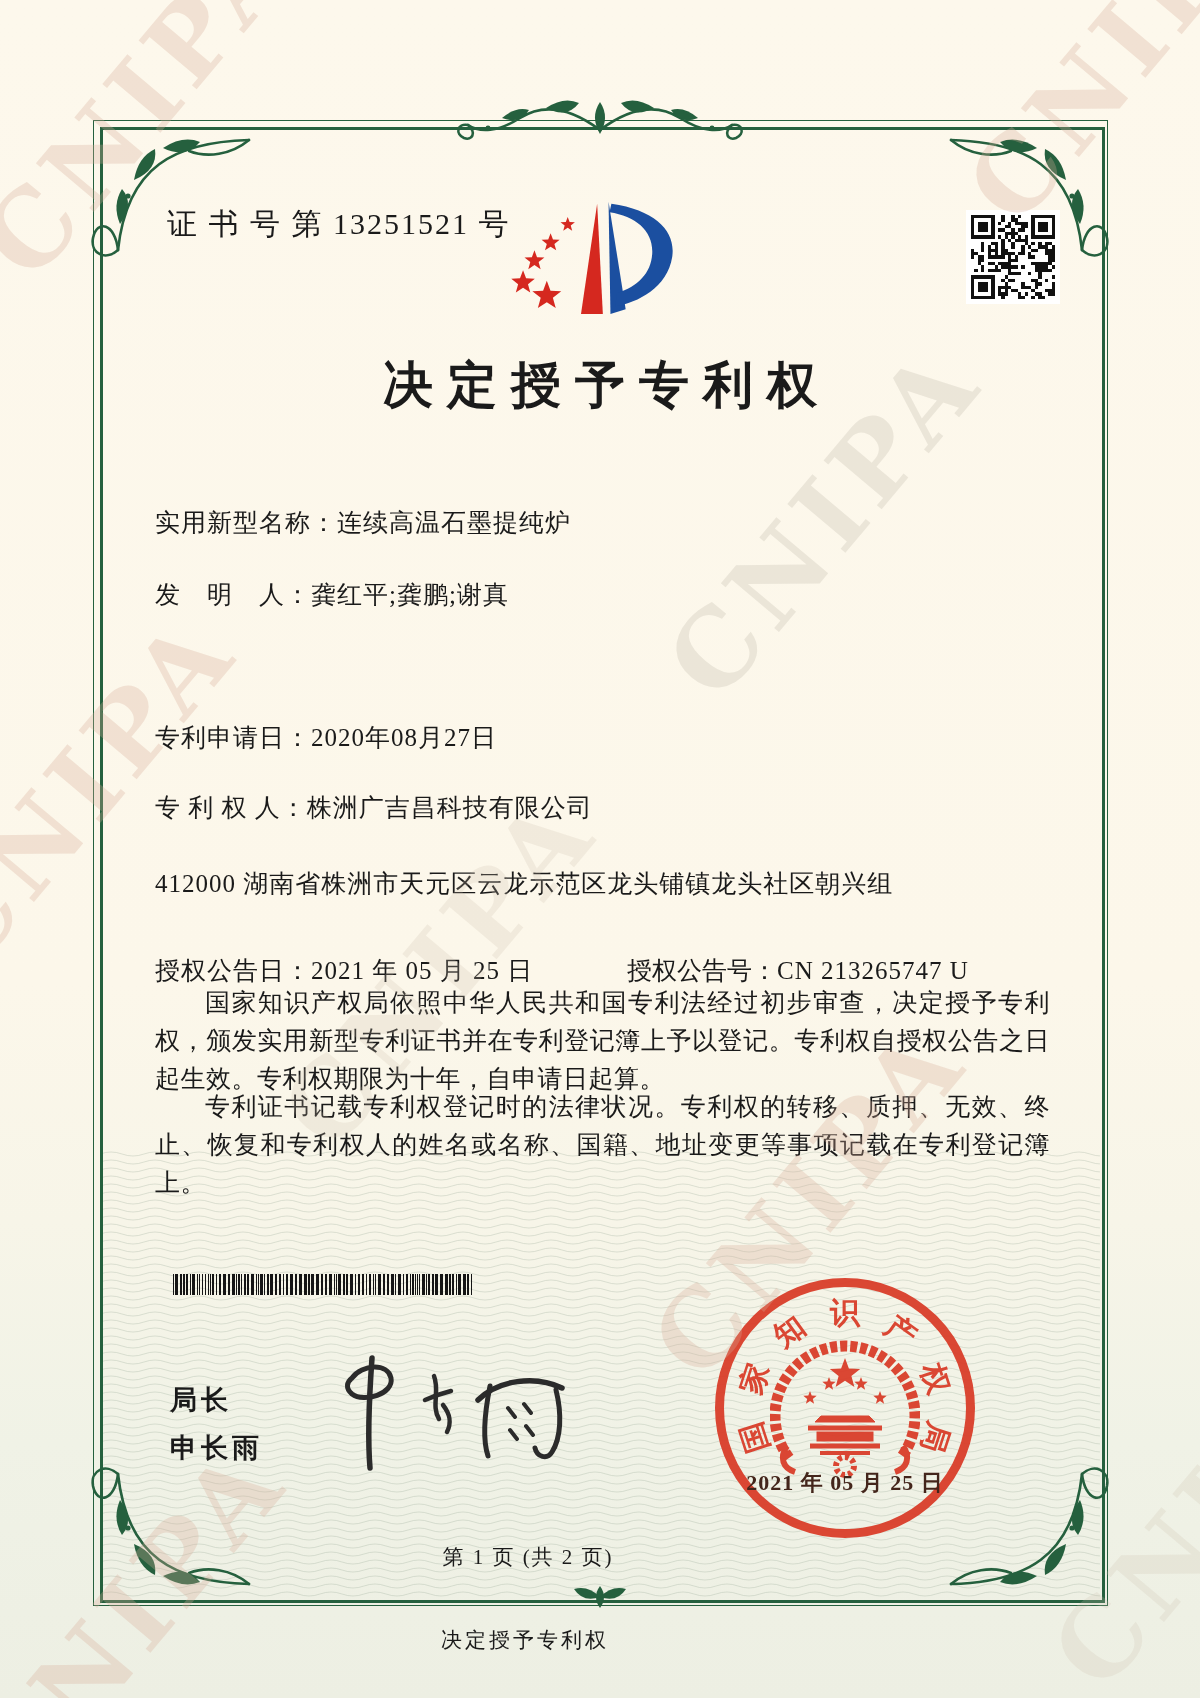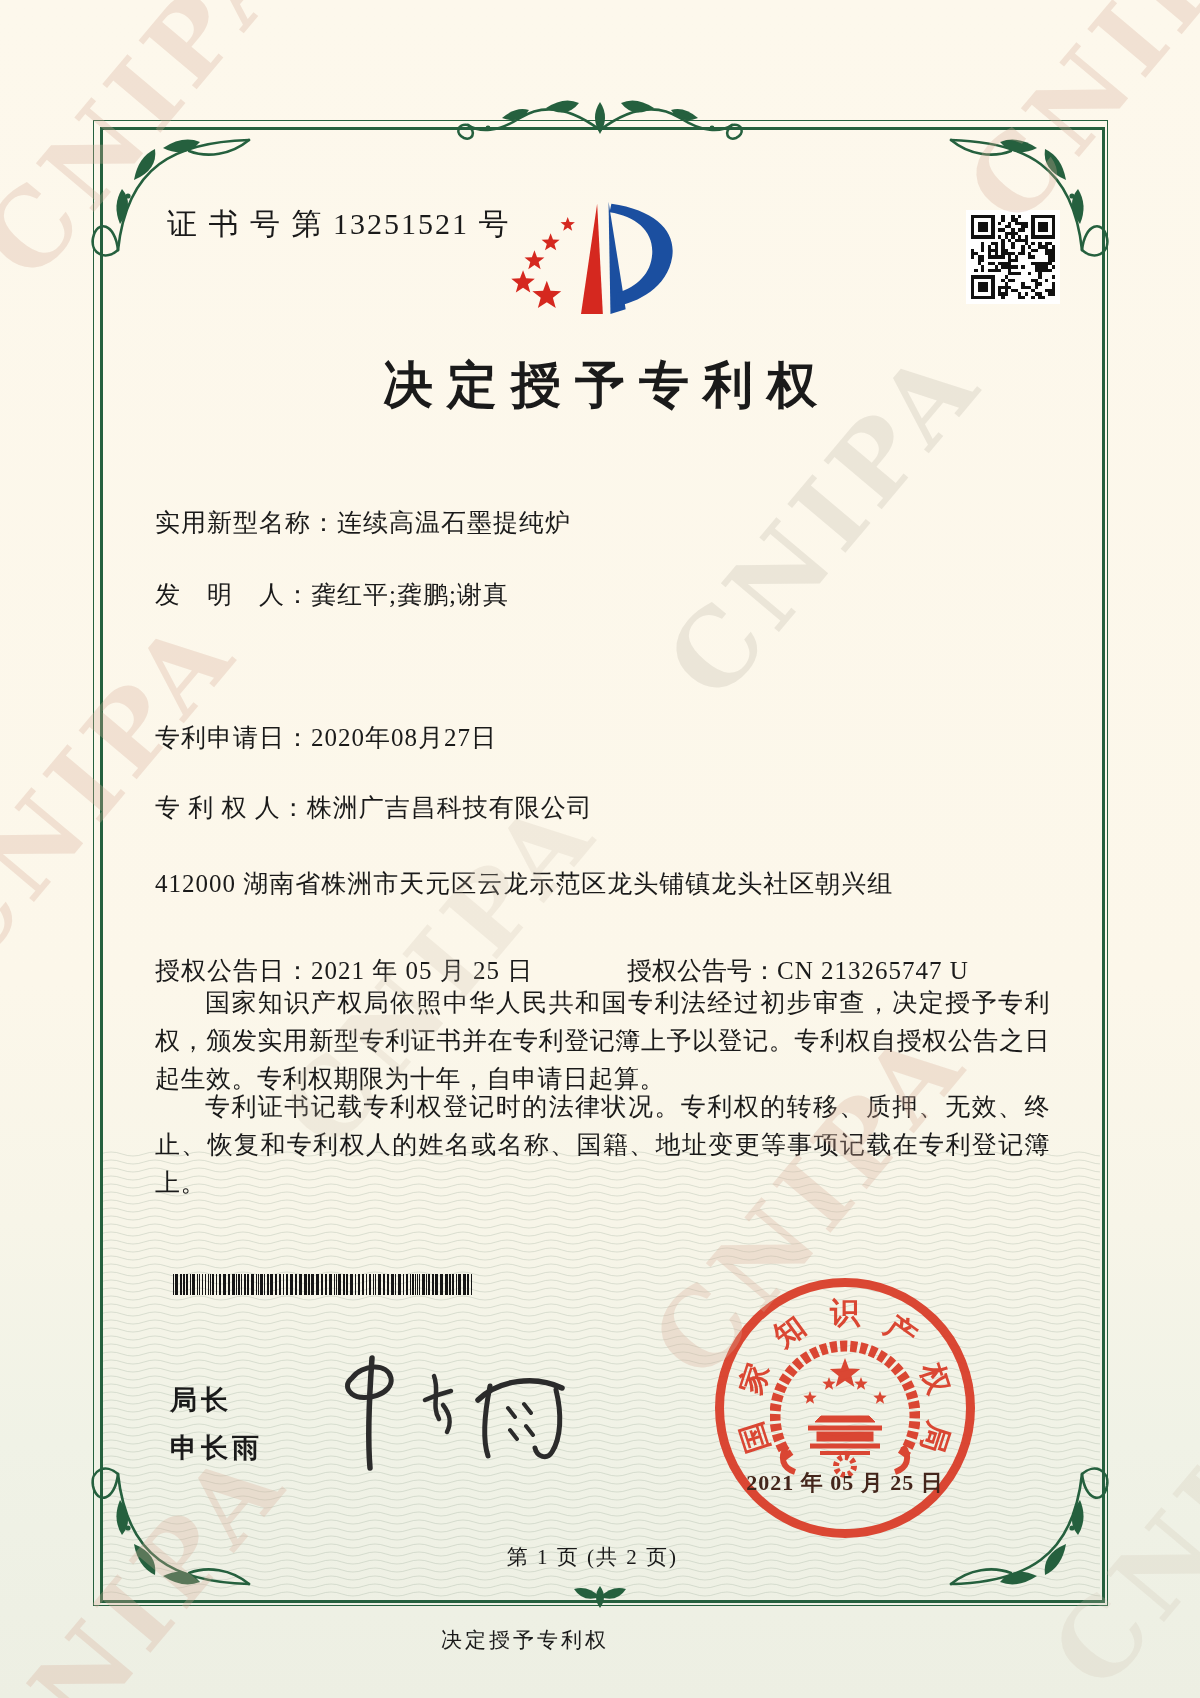--- a/index.html
+++ b/index.html
@@ -53,21 +53,21 @@
   .seal-char:nth-of-type(1){transform:rotate(-108deg) translateY(-95px)}
   .seal-char:nth-of-type(2){transform:rotate(-72deg)  translateY(-95px)}
   .seal-char:nth-of-type(3){transform:rotate(-36deg)  translateY(-95px)}
   .seal-char:nth-of-type(4){transform:rotate(0deg)    translateY(-95px)}
   .seal-char:nth-of-type(5){transform:rotate(36deg)   translateY(-95px)}
   .seal-char:nth-of-type(6){transform:rotate(72deg)   translateY(-95px)}
   .seal-char:nth-of-type(7){transform:rotate(108deg)  translateY(-95px)}
   .emblem-svg{position:absolute;left:50%;top:50%;transform:translate(-50%,-46%)}
   .seal-date{position:absolute;left:705px;top:1468px;width:280px;text-align:center;z-index:5;
       font-size:22px;letter-spacing:1px;color:#43251b;font-weight:600}
-  .footer-page{position:absolute;left:378px;top:1543px;width:300px;text-align:right;z-index:4;font-size:21px;letter-spacing:2px}
+  .footer-page{position:absolute;left:378px;top:1543px;width:300px;text-align:center;z-index:4;font-size:21px;letter-spacing:2px}
   .continuation{position:absolute;left:375px;top:1626px;width:300px;text-align:center;z-index:4;font-size:21px;letter-spacing:3px}
 </style>
 </head>
 <body>
 
 <div class="page">
 
   <svg class="waves-svg" width="1000" height="452" viewBox="0 0 1000 452" fill="none" stroke="rgba(145,163,146,.5)" stroke-width="1">
       <path d="M0 6 q11 -4 22 0 q11 4 22 0 q11 -4 22 0 q11 4 22 0 q11 -4 22 0 q11 4 22 0 q11 -4 22 0 q11 4 22 0 q11 -4 22 0 q11 4 22 0 q11 -4 22 0 q11 4 22 0 q11 -4 22 0 q11 4 22 0 q11 -4 22 0 q11 4 22 0 q11 -4 22 0 q11 4 22 0 q11 -4 22 0 q11 4 22 0 q11 -4 22 0 q11 4 22 0 q11 -4 22 0 q11 4 22 0 q11 -4 22 0 q11 4 22 0 q11 -4 22 0 q11 4 22 0 q11 -4 22 0 q11 4 22 0 q11 -4 22 0 q11 4 22 0 q11 -4 22 0 q11 4 22 0 q11 -4 22 0 q11 4 22 0 q11 -4 22 0 q11 4 22 0 q11 -4 22 0 q11 4 22 0 q11 -4 22 0 q11 4 22 0 q11 -4 22 0 q11 4 22 0 q11 -4 22 0 q11 4 22 0"></path>
       <path d="M0 14 q11 -4 22 0 q11 4 22 0 q11 -4 22 0 q11 4 22 0 q11 -4 22 0 q11 4 22 0 q11 -4 22 0 q11 4 22 0 q11 -4 22 0 q11 4 22 0 q11 -4 22 0 q11 4 22 0 q11 -4 22 0 q11 4 22 0 q11 -4 22 0 q11 4 22 0 q11 -4 22 0 q11 4 22 0 q11 -4 22 0 q11 4 22 0 q11 -4 22 0 q11 4 22 0 q11 -4 22 0 q11 4 22 0 q11 -4 22 0 q11 4 22 0 q11 -4 22 0 q11 4 22 0 q11 -4 22 0 q11 4 22 0 q11 -4 22 0 q11 4 22 0 q11 -4 22 0 q11 4 22 0 q11 -4 22 0 q11 4 22 0 q11 -4 22 0 q11 4 22 0 q11 -4 22 0 q11 4 22 0 q11 -4 22 0 q11 4 22 0 q11 -4 22 0 q11 4 22 0 q11 -4 22 0 q11 4 22 0"></path>

